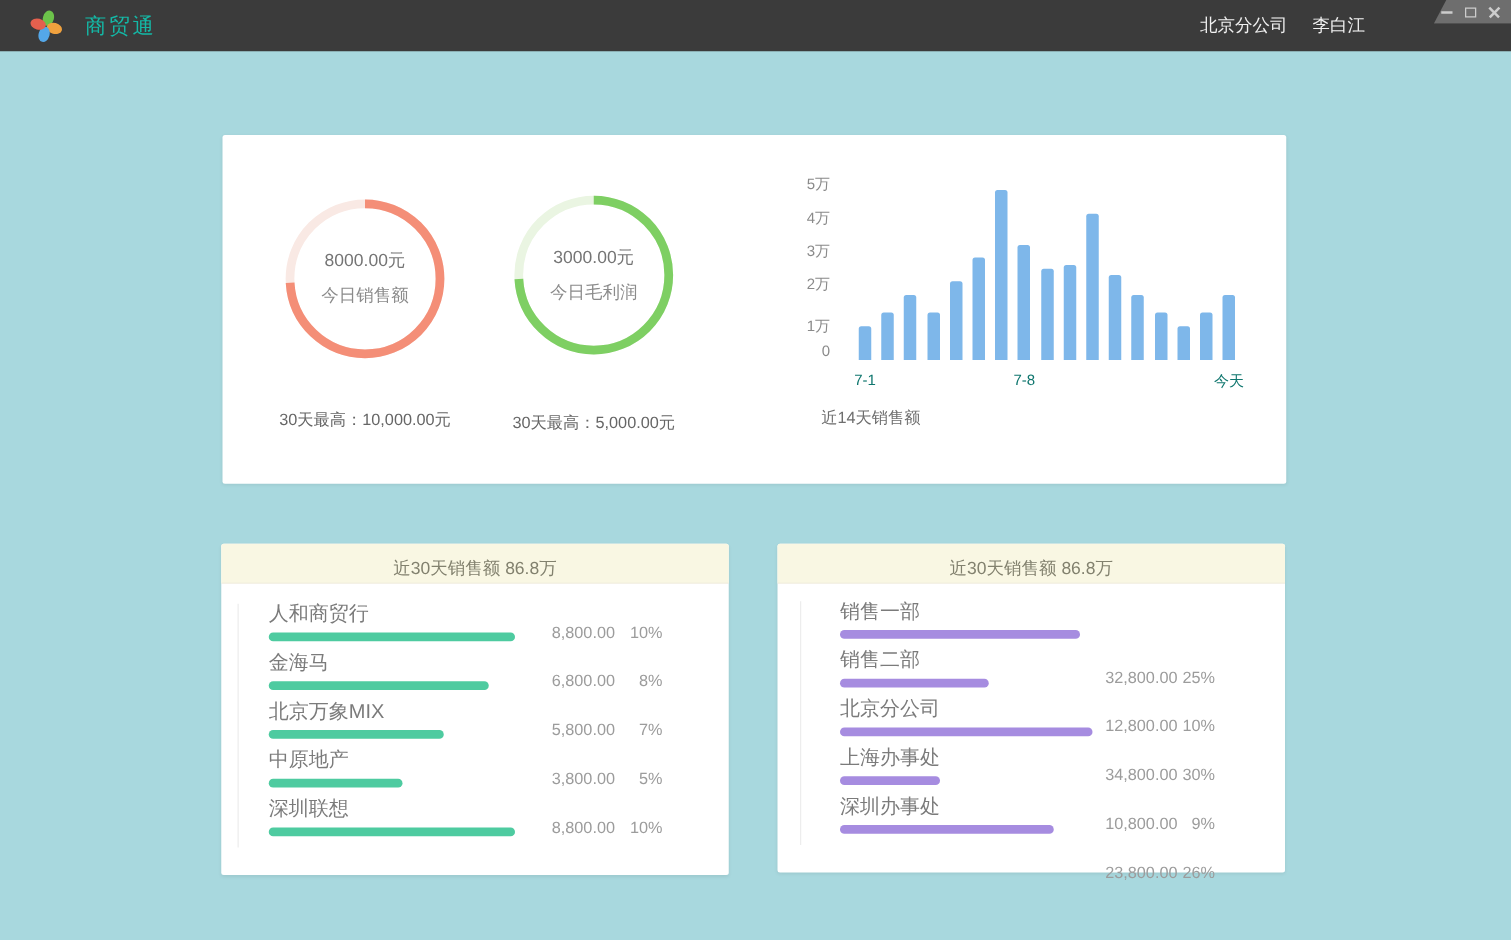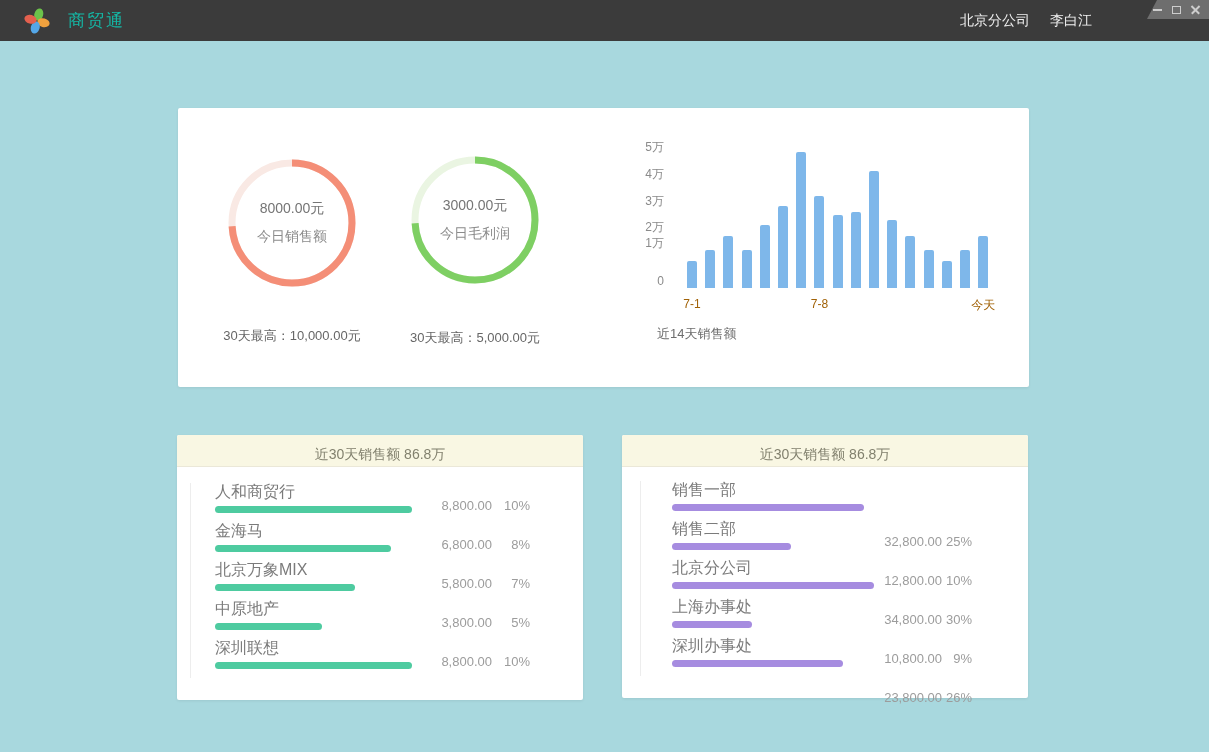--- a/index.html
+++ b/index.html
@@ -70,21 +70,21 @@
   
   .barchart { position:absolute; left:456px; top:0; width:390px; height:279px; }
   .y-tick {
     position:absolute; left:0; width:30px; text-align:right;
     font-size:12px; color:#8a8a8a; line-height:14px;
   }
   .plot { position:absolute; left:53px; top:44px; width:316px; height:136px; }
   .vbar { position:absolute; bottom:0; width:10px; border-radius:2px 2px 0 0; }
   .x-tick {
     position:absolute; top:189px; width:44px; text-align:center;
-    font-size:12px; color:#a16207;
+    font-size:12px; color:#0f766e;
   }
   .chart-title {
     position:absolute; left:23px; top:217px; width:380px; text-align:left;
     font-size:13px; color:#6e6e6e;
   }
 
   
   .rank-header {
     height:32px; line-height:38px; text-align:center;
     background:#f9f7e3; border-bottom:1px solid #ebe8d8;
@@ -161,21 +161,21 @@
     </div>
   </div>
   <div class="ring-footer" id="footer-1">30天最高：5,000.00元</div>
 
   <div class="barchart">
     <div id="y-axis">
         <div class="y-tick" style="top: 32px;">5万</div>
         <div class="y-tick" style="top: 58.8px;">4万</div>
         <div class="y-tick" style="top: 85.6px;">3万</div>
         <div class="y-tick" style="top: 112.4px;">2万</div>
-        <div class="y-tick" style="top: 128px;">1万</div>
+        <div class="y-tick" style="top: 146px;">1万</div>
         <div class="y-tick" style="top: 166px;">0</div>
       </div>
     <div class="plot" id="plot">
         <div class="vbar" style="left: 0px; width: 10px; height: 27.2px; background: rgb(126, 183, 234);"></div>
         <div class="vbar" style="left: 18.2px; width: 10px; height: 38.1px; background: rgb(126, 183, 234);"></div>
         <div class="vbar" style="left: 36.4px; width: 10px; height: 51.7px; background: rgb(126, 183, 234);"></div>
         <div class="vbar" style="left: 54.6px; width: 10px; height: 38.1px; background: rgb(126, 183, 234);"></div>
         <div class="vbar" style="left: 72.8px; width: 10px; height: 62.6px; background: rgb(126, 183, 234);"></div>
         <div class="vbar" style="left: 91px; width: 10px; height: 81.6px; background: rgb(126, 183, 234);"></div>
         <div class="vbar" style="left: 109.2px; width: 10px; height: 136px; background: rgb(126, 183, 234);"></div>

